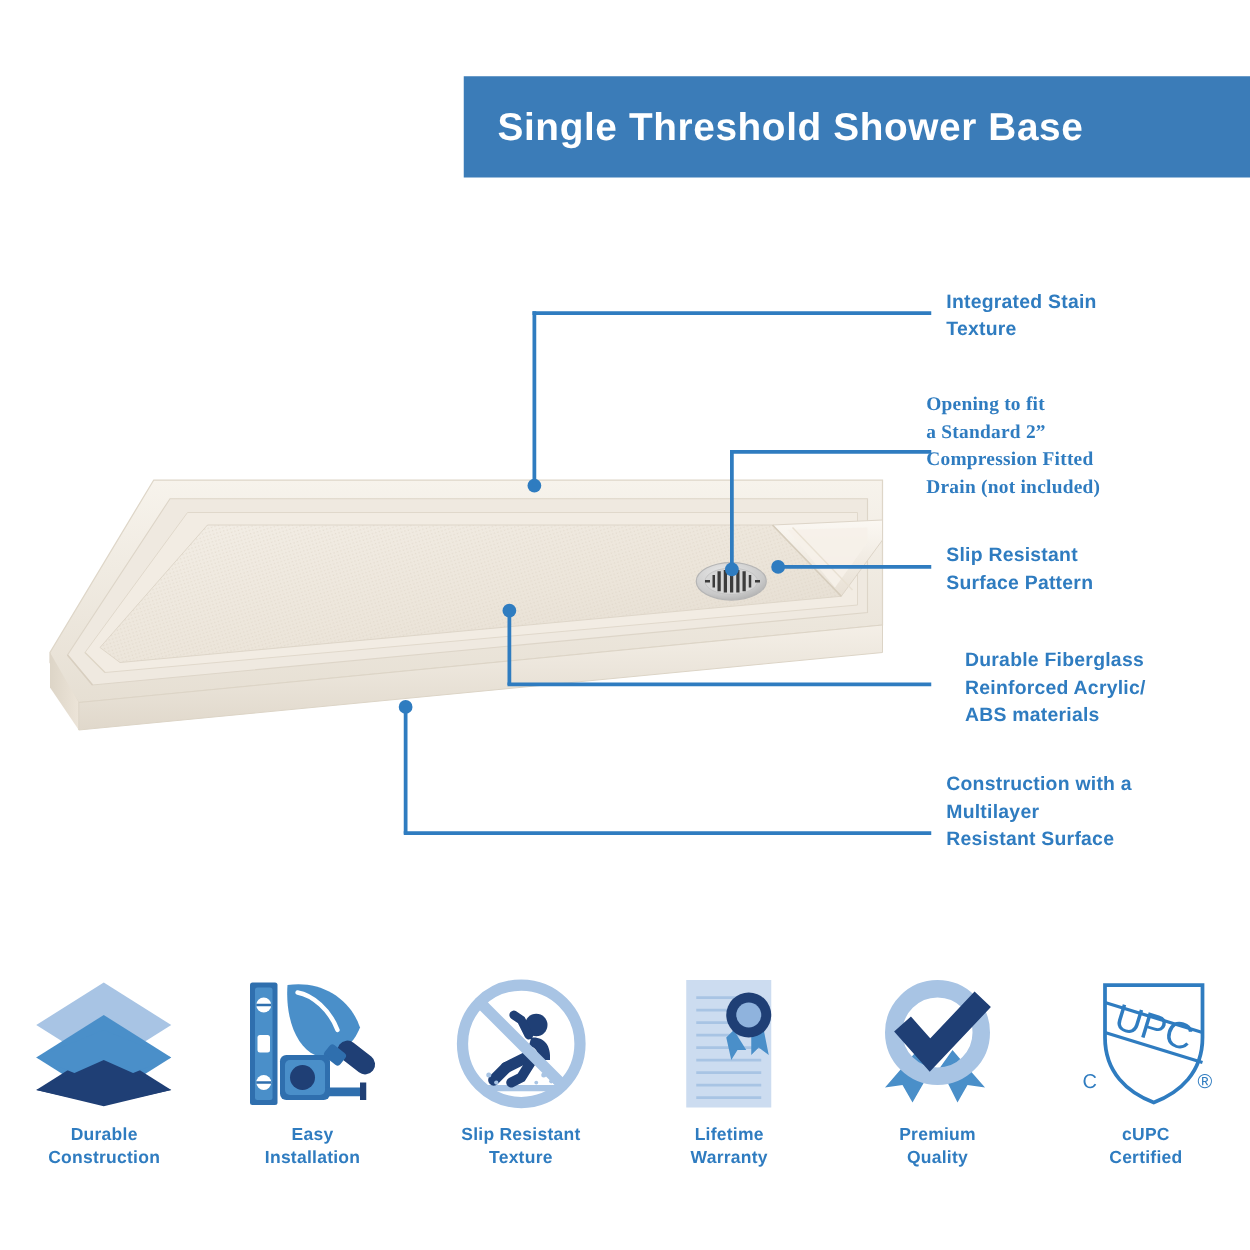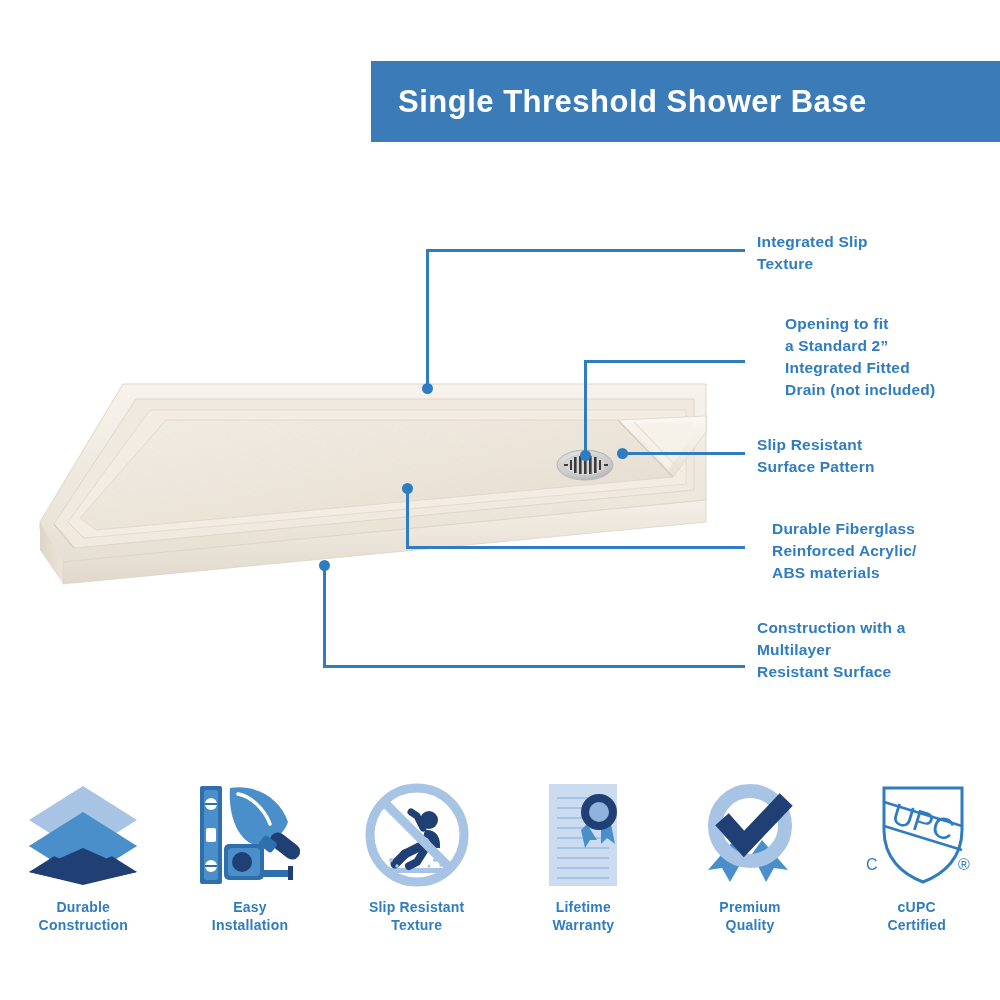--- a/index.html
+++ b/index.html
@@ -163,28 +163,28 @@
     <div class="lead-h" style="left:406px;top:546px;width:339px;"></div>
   </div>
 
   <div class="leader">
     <div class="dot" style="left:319px;top:560px;"></div>
     <div class="lead-v" style="left:323px;top:565px;height:102px;"></div>
     <div class="lead-h" style="left:323px;top:665px;width:422px;"></div>
   </div>
 
   <div class="callout" style="left:757px;top:231px;">
-    <div>Integrated Slip</div>
+    <div>Integrated Stain</div>
     <div>Texture</div>
   </div>
 
-  <div class="callout" style="left:785px;top:313px;">
+  <div class="callout" style="left:741px;top:313px;font-family:Liberation Serif, serif;">
     <div>Opening to fit</div>
     <div>a Standard 2”</div>
-    <div>Integrated Fitted</div>
+    <div>Compression Fitted</div>
     <div>Drain (not included)</div>
   </div>
 
   <div class="callout" style="left:757px;top:434px;">
     <div>Slip Resistant</div>
     <div>Surface  Pattern</div>
   </div>
 
   <div class="callout" style="left:752px;top:518px;margin-left:20px;">
     <div>Durable Fiberglass</div>

